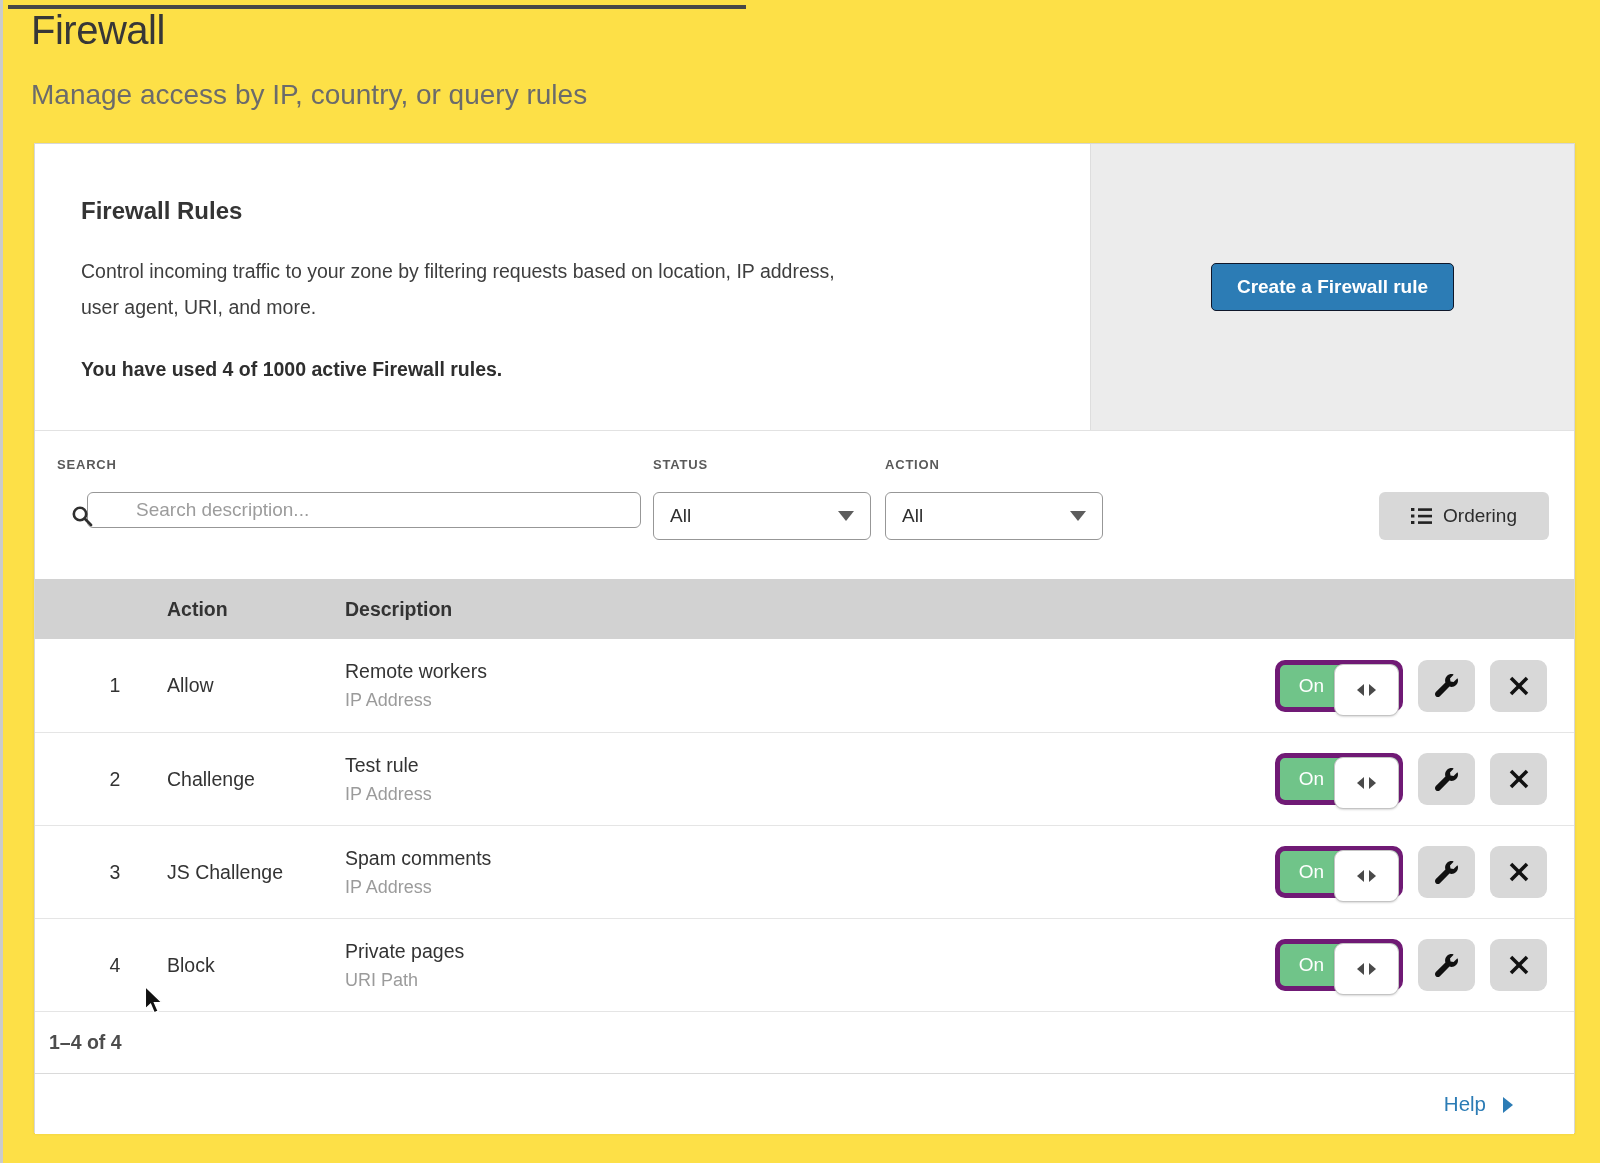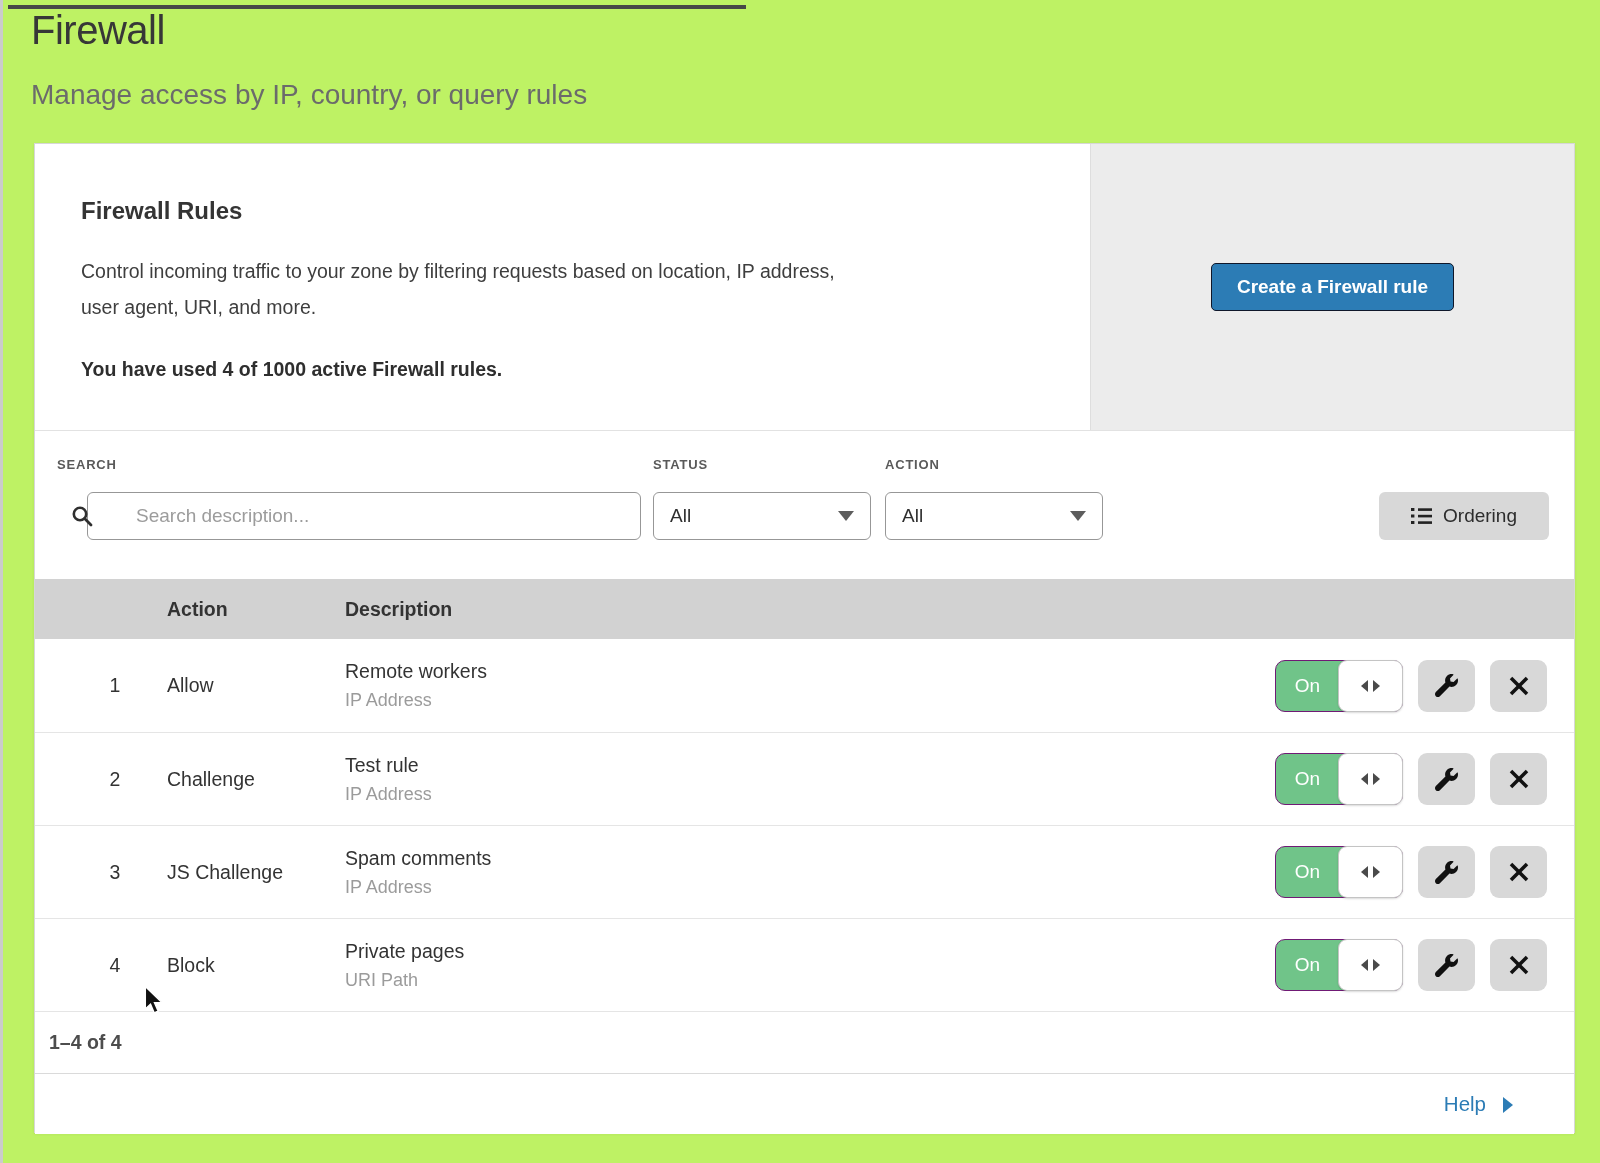--- a/index.html
+++ b/index.html
@@ -1,19 +1,19 @@
 <!DOCTYPE html>
 <html><head>
 <meta charset="utf-8">
 <style>
   * { margin:0; padding:0; box-sizing:border-box; }
   html,body { background:#e6e6e6; }
   .page {
     position:relative; width:1600px; height:1163px; overflow:hidden;
-    background:#bef264; font-family:"Liberation Sans", sans-serif;
+    background:#fde047; font-family:"Liberation Sans", sans-serif;
   }
   .edge-left { position:absolute; left:0; top:0; width:3px; height:100%; background:#cbcbcb; }
   .top-artifact { position:absolute; left:8px; top:5px; width:738px; height:4px; background:#474747; }
 
   .page-title { position:absolute; left:31px; top:8px; font-size:40px; font-weight:500; color:#373737; letter-spacing:-0.5px; }
   .page-subtitle { position:absolute; left:31px; top:79px; font-size:28px; font-weight:400; color:#6b6b6b; }
 
   .card {
     position:absolute; left:34px; top:143px; width:1541px; height:990px;
     background:#ffffff; border:1px solid #d7d7d7; box-shadow:0 1px 3px rgba(0,0,0,0.07);
@@ -35,21 +35,21 @@
     font-family:"Liberation Sans", sans-serif;
     font-size:19px; font-weight:700; padding:12px 25px; border-radius:5px; cursor:pointer;
   }
 
   
   .filters { position:relative; height:149px; border-top:1px solid #e2e2e2; background:#fff; }
   .filter-label { position:absolute; top:26px; font-size:13px; font-weight:700; color:#5a5a5a; letter-spacing:0.8px; }
   .lbl-search { left:22px; }
   .lbl-status { left:618px; }
   .lbl-action { left:850px; }
-  .search-wrap { position:absolute; left:20px; top:61px; width:586px; height:48px;padding-left:32px; }
+  .search-wrap { position:absolute; left:20px; top:61px; width:586px; height:36px;padding-left:32px; }
   .search-wrap input {
     width:100%; height:100%; border:1px solid #979797; border-radius:6px;
     padding:0 14px 0 48px; font-size:19px; color:#333;
     font-family:"Liberation Sans", sans-serif; background:#fff; outline:none;
   }
   .search-wrap input::placeholder { color:#9c9c9c; }
   .search-glyph { position:absolute; left:16px; top:13px; width:22px; height:22px; }
   .dropdown {
     position:absolute; top:61px; width:218px; height:48px; border:1px solid #979797;
     border-radius:6px; background:#fff; display:flex; align-items:center;
@@ -77,21 +77,21 @@
   }
   .row + .row { border-top:1px solid #e5e5e5; }
   .priority-cell { padding-left:28px; text-align:center; font-size:19.5px; color:#333; }
   .action-cell { font-size:19.5px; color:#333; }
   .desc-title { font-size:19.5px; color:#333; margin-bottom:7px; }
   .desc-sub { font-size:18px; color:#9b9b9b; }
   .controls { display:flex; align-items:center; gap:15px; padding-right:27px; }
 
   .toggle {
     width:128px; height:52px; border-radius:10px; background:#70c489;
-    border:1px solid #701a75; display:flex; overflow:visible; cursor:pointer; position:relative;
+    border:5px solid #701a75; display:flex; overflow:visible; cursor:pointer; position:relative;
   }
   .toggle-on {
     width:63px; display:flex; align-items:center; justify-content:center;
     color:#fff; font-size:19px; border-radius:9px 0 0 9px;
   }
   .toggle-handle {
     position:absolute; right:-1px; top:-1px; width:65px; height:52px;
     background:#fff; border:1px solid #c4c4c4; border-radius:9px;
     box-shadow:0 1px 2px rgba(0,0,0,0.15);
     display:flex; align-items:center; justify-content:center; gap:5px;

